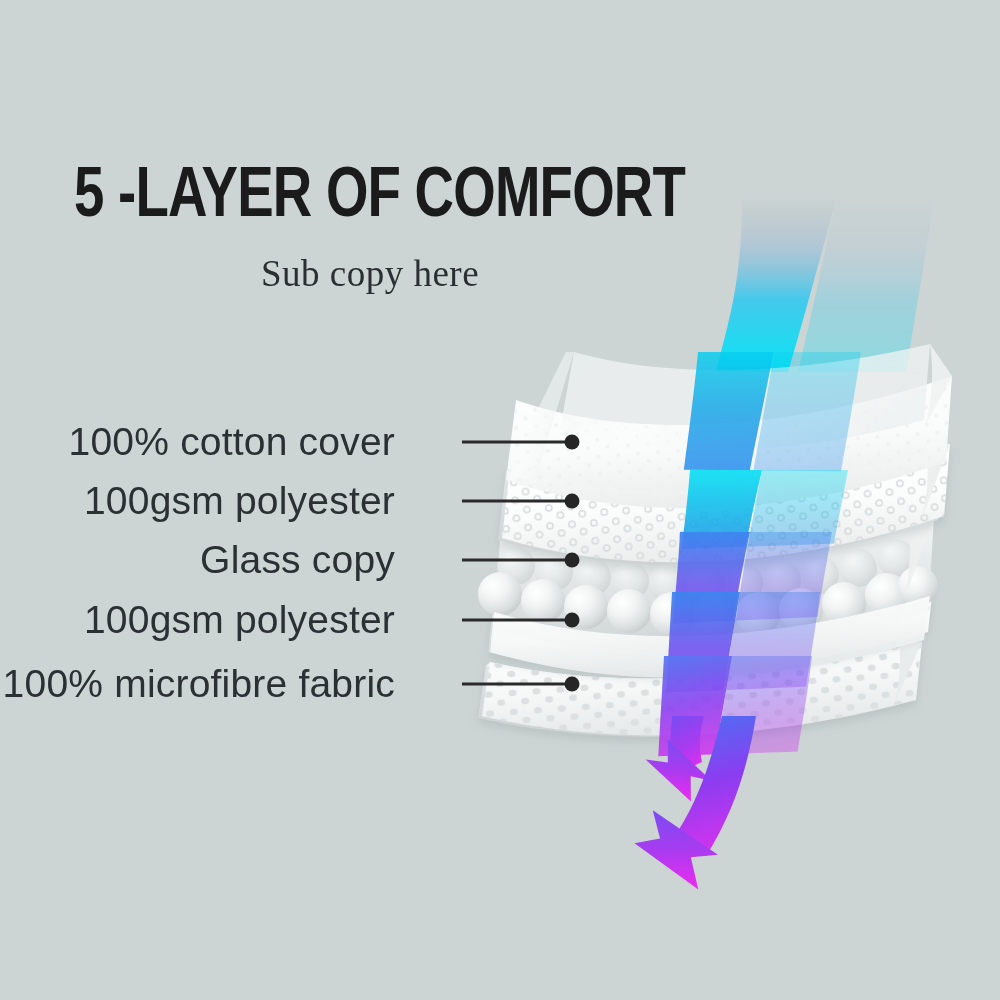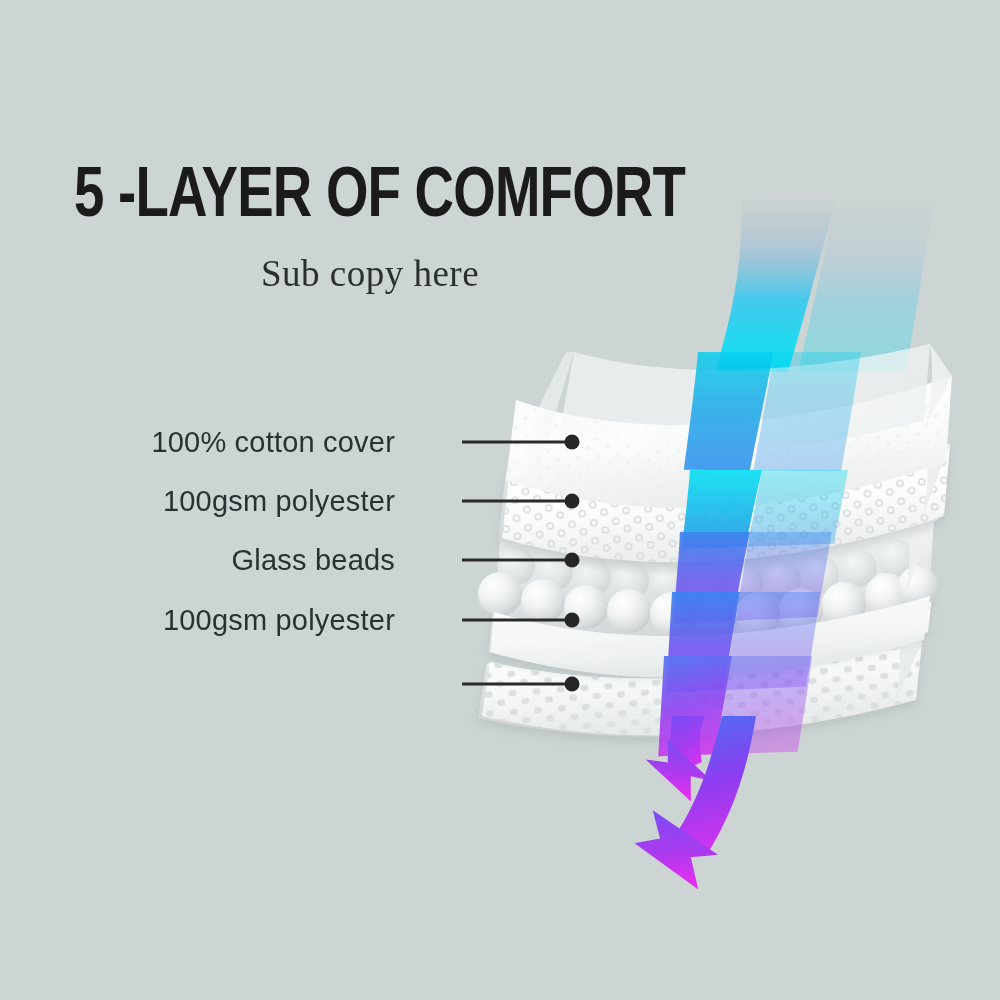--- a/index.html
+++ b/index.html
@@ -35,21 +35,21 @@
     color:#2b2f31;
     white-space:nowrap;
   }
 
   
   .label{
     position:absolute;
     right:553px;
     font-family:"Liberation Sans", sans-serif;
     font-weight:300;
-    font-size:29px;
+    font-size:39px;
     letter-spacing:0.2px;
     color:#2b3033;
     white-space:nowrap;
     text-align:right;
     transform:translateY(-50%);
   }
   .leader{
     position:absolute;
     height:3px;
     background:#2a2a2a;
@@ -304,16 +304,17 @@
 
     <div class="leader" style="left:462px;top:684px;width:104px;"></div>
     <div class="leader-dot" style="left:572px;top:684px;"></div>
   </div>
 
   <div class="headline">5 -LAYER OF COMFORT</div>
   <div class="subcopy">Sub copy here</div>
 
   <div class="label" style="top:442px;">100% cotton cover</div>
   <div class="label" style="top:501px;">100gsm polyester</div>
-  <div class="label" style="top:560px;">Glass beads</div>
+  <div class="label" style="top:560px;">Glass copy</div>
   <div class="label" style="top:620px;">100gsm polyester</div>
+  <div class="label" style="top:684px;">100% microfibre fabric</div>
 
 </div>
 
 </body></html>

